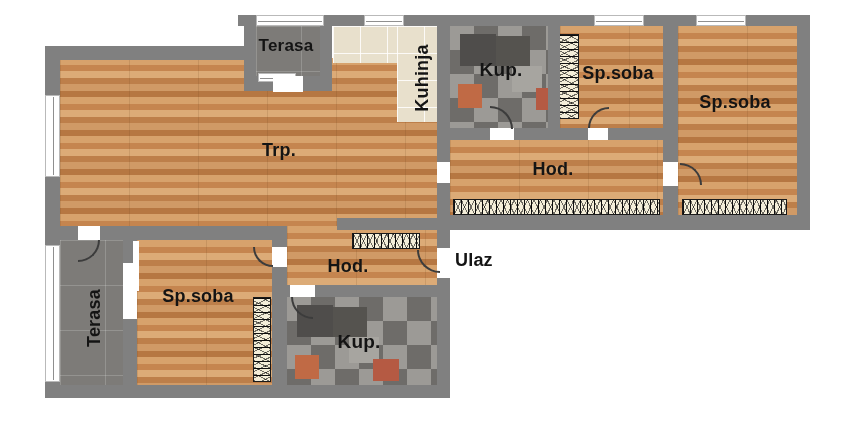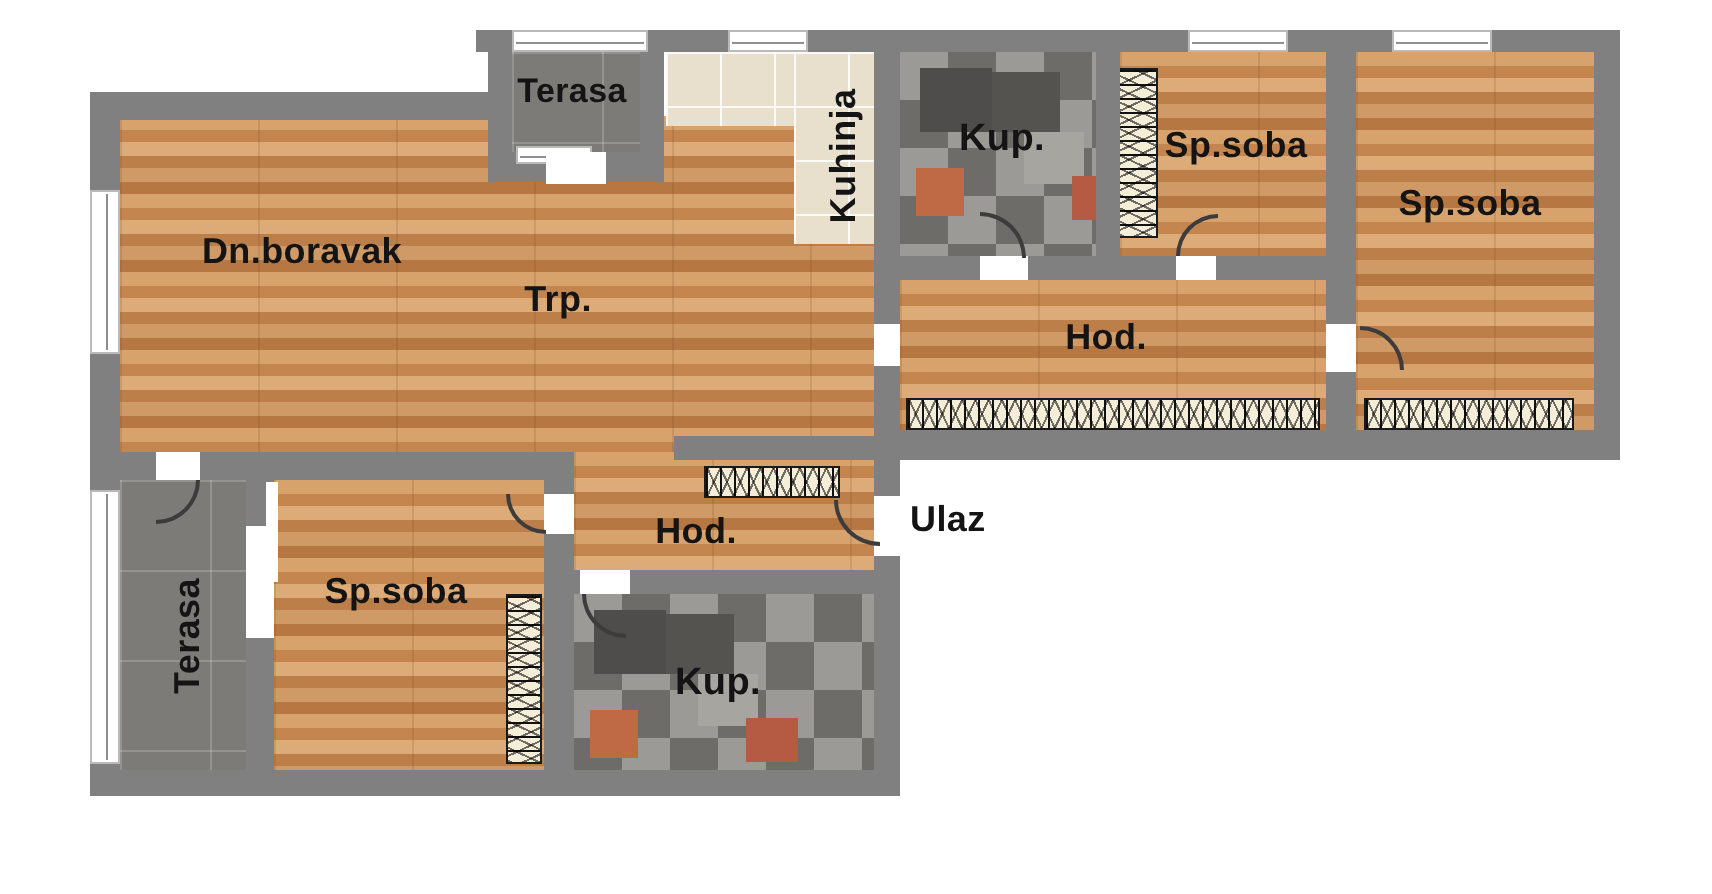--- a/index.html
+++ b/index.html
@@ -122,21 +122,20 @@
   <div class="gap" style="left:133px;top:241px;width:6px;height:50px"></div>
 
   <div class="arc arc-br" style="left:78px;top:240px;width:22px;height:22px"></div>
   <div class="arc arc-bl" style="left:253px;top:247px;width:20px;height:20px"></div>
   <div class="arc arc-bl" style="left:291px;top:297px;width:22px;height:22px"></div>
   <div class="arc arc-bl" style="left:417px;top:250px;width:23px;height:23px"></div>
   <div class="arc arc-tr" style="left:490px;top:106px;width:23px;height:23px"></div>
   <div class="arc arc-tl" style="left:588px;top:107px;width:21px;height:21px"></div>
   <div class="arc arc-tr" style="left:680px;top:163px;width:22px;height:22px"></div>
 
-  <div class="lbl" style="left:151px;top:126px">Dn.boravak</div>
   <div class="lbl" style="left:279px;top:150px">Trp.</div>
   <div class="lbl" style="left:286px;top:46px;font-size:17px">Terasa</div>
   <div class="lbl lbl-rot-ccw" style="left:422px;top:78px">Kuhinja</div>
   <div class="lbl" style="left:501px;top:70px;font-size:19px">Kup.</div>
   <div class="lbl" style="left:618px;top:73px">Sp.soba</div>
   <div class="lbl" style="left:735px;top:102px">Sp.soba</div>
   <div class="lbl" style="left:553px;top:169px">Hod.</div>
   <div class="lbl" style="left:348px;top:266px">Hod.</div>
   <div class="lbl" style="left:359px;top:342px;font-size:19px">Kup.</div>
   <div class="lbl" style="left:198px;top:296px">Sp.soba</div>

